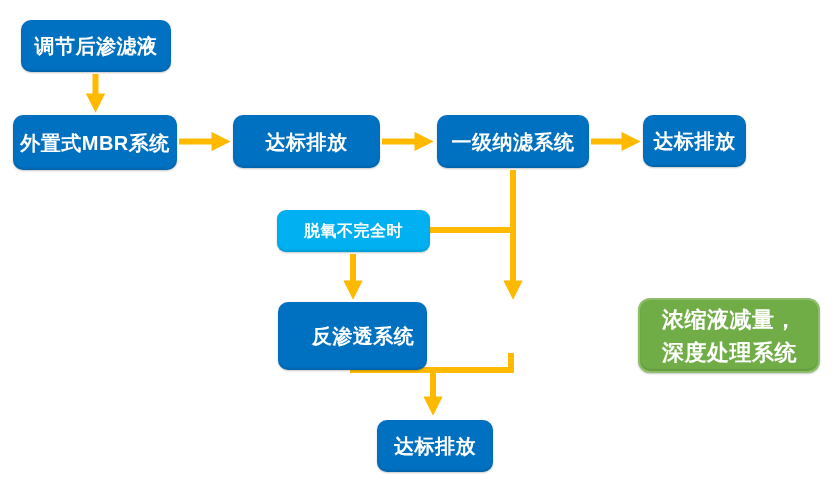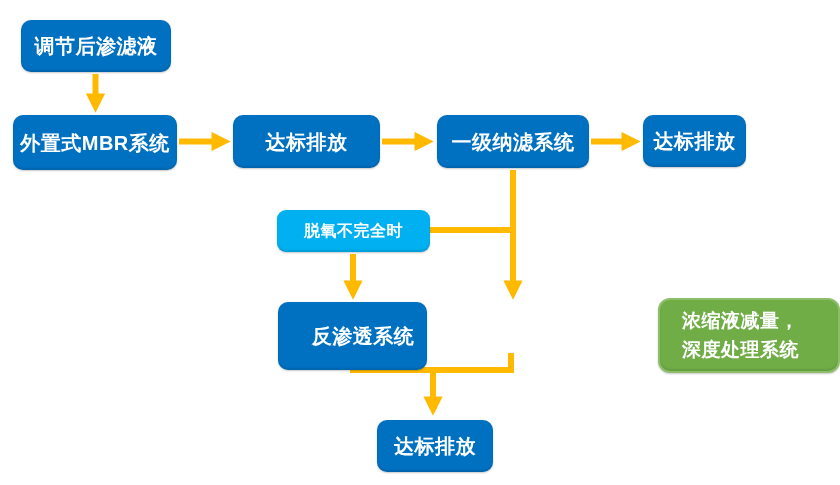--- a/index.html
+++ b/index.html
@@ -49,24 +49,23 @@
   }
   .node--blue  { background: var(--node-blue); }
   .node--light { background: var(--node-light-blue); font-size: 16px; border-radius: 9px; }
   .node--green {
     background: var(--node-green);
     border: 2px solid var(--node-green-border);
     border-radius: 12px;
     justify-content: flex-start;
     padding-left: 22px;
     text-align: left;
-    font-size: 19px;
+    font-size: 22px;
     line-height: 1.5;
     white-space: pre-line;
-    margin-left: 20px;
   }
   
   .n-adjusted   { left: 21px;  top: 20px;  width: 150px; height: 52px; }
   .n-mbr        { left: 13px;  top: 115px; width: 164px; height: 55px; justify-content: center; }
   .n-uf         { left: 233px; top: 115px; width: 147px; height: 53px; }
   .n-nf1        { left: 437px; top: 115px; width: 152px; height: 53px; }
   .n-discharge1 { left: 643px; top: 115px; width: 103px; height: 52px; }
   .n-deoxy      { left: 277px; top: 210px; width: 153px; height: 42px; }
   .n-ro         { left: 278px; top: 302px; width: 149px; height: 68px; padding-left: 21px; }
   .n-nf2        { left: 437px; top: 302px; width: 145px; height: 51px; }

